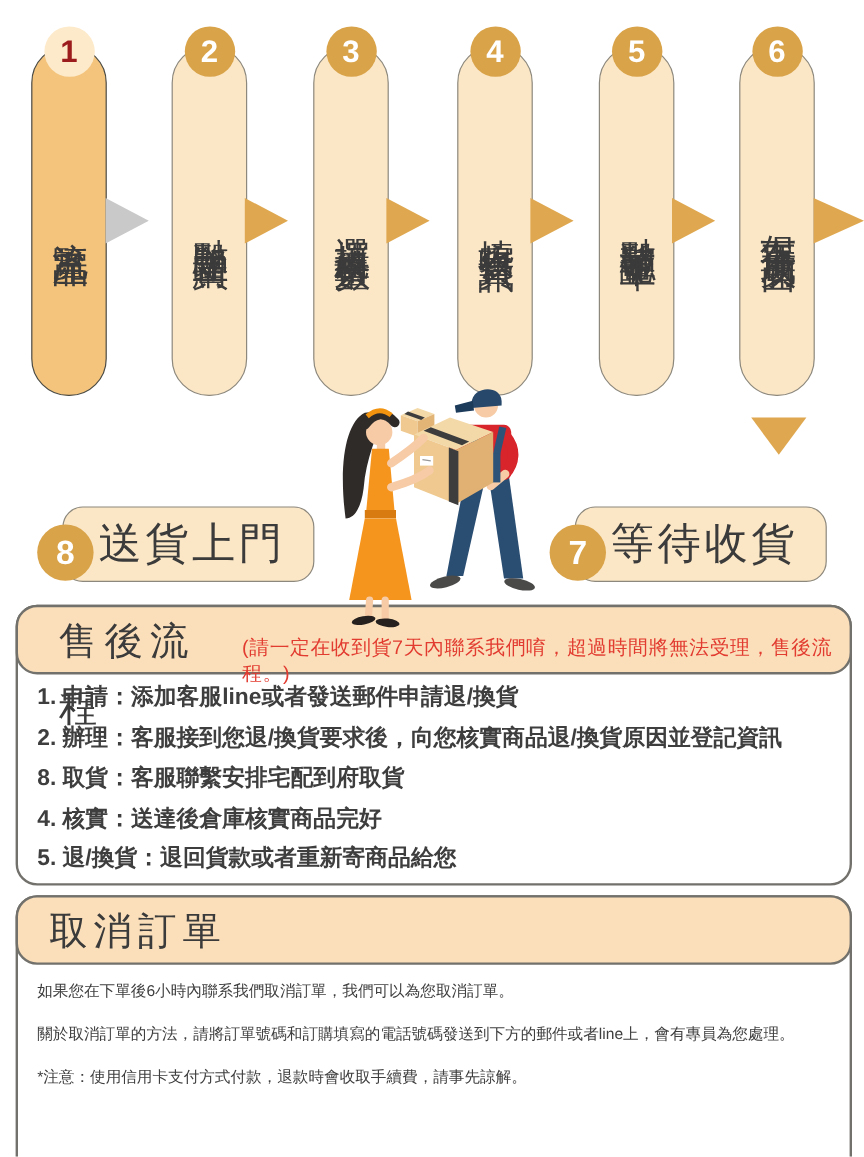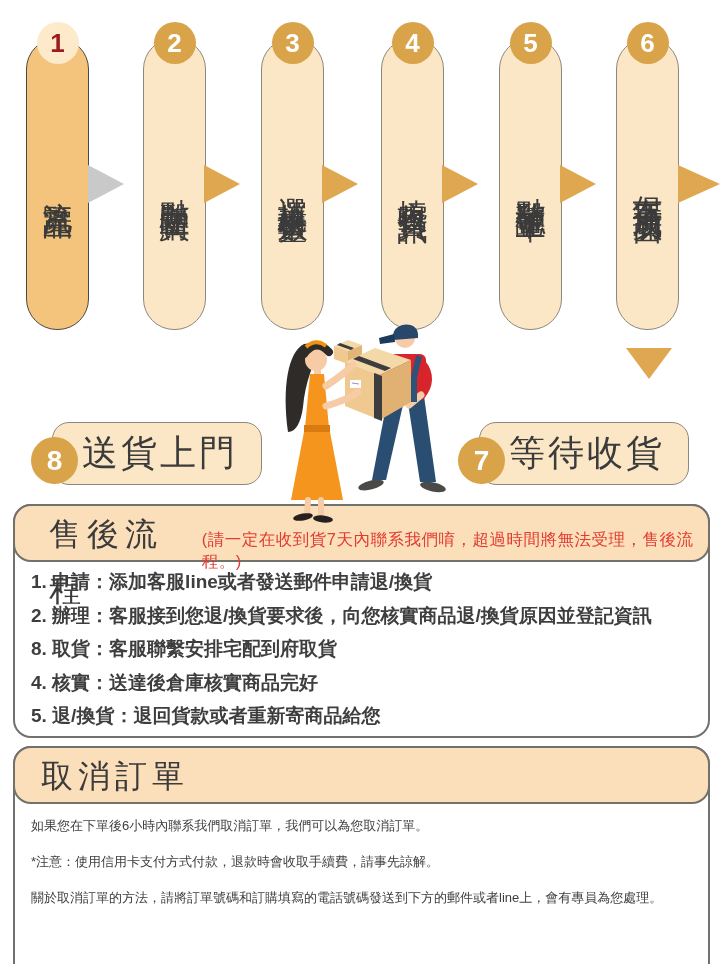--- a/index.html
+++ b/index.html
@@ -147,22 +147,22 @@
     <div class="asitem">5. 退/換貨：退回貨款或者重新寄商品給您</div>
   </div>
 
   <div class="card card2">
     <div class="card-head">
       <span class="card-title">取消訂單</span>
     </div>
   </div>
   <div class="cancelbody">
     <p>如果您在下單後6小時內聯系我們取消訂單，我們可以為您取消訂單。</p>
+    <p>關於取消訂單的方法，請將訂單號碼和訂購填寫的電話號碼發送到下方的郵件或者line上，會有專員為您處理。</p>
     <p>*注意：使用信用卡支付方式付款，退款時會收取手續費，請事先諒解。</p>
-    <p>關於取消訂單的方法，請將訂單號碼和訂購填寫的電話號碼發送到下方的郵件或者line上，會有專員為您處理。</p>
   </div>
 
   <svg class="illus" viewBox="0 0 205 225" aria-hidden="true">
 
     <g>
       <polygon points="114,94 131,94 112,178 98,178" fill="#2a4d72"></polygon>
       <polygon points="133,94 150,94 162,180 146,180" fill="#2a4d72"></polygon>
       <ellipse cx="97" cy="183" rx="13" ry="4.5" fill="#4a4a48" transform="rotate(-14 97 183)"></ellipse>
       <ellipse cx="159" cy="185" rx="13" ry="4.5" fill="#4a4a48" transform="rotate(12 159 185)"></ellipse>
       <rect x="112" y="52" width="40" height="46" rx="6" fill="#d8242b"></rect>

